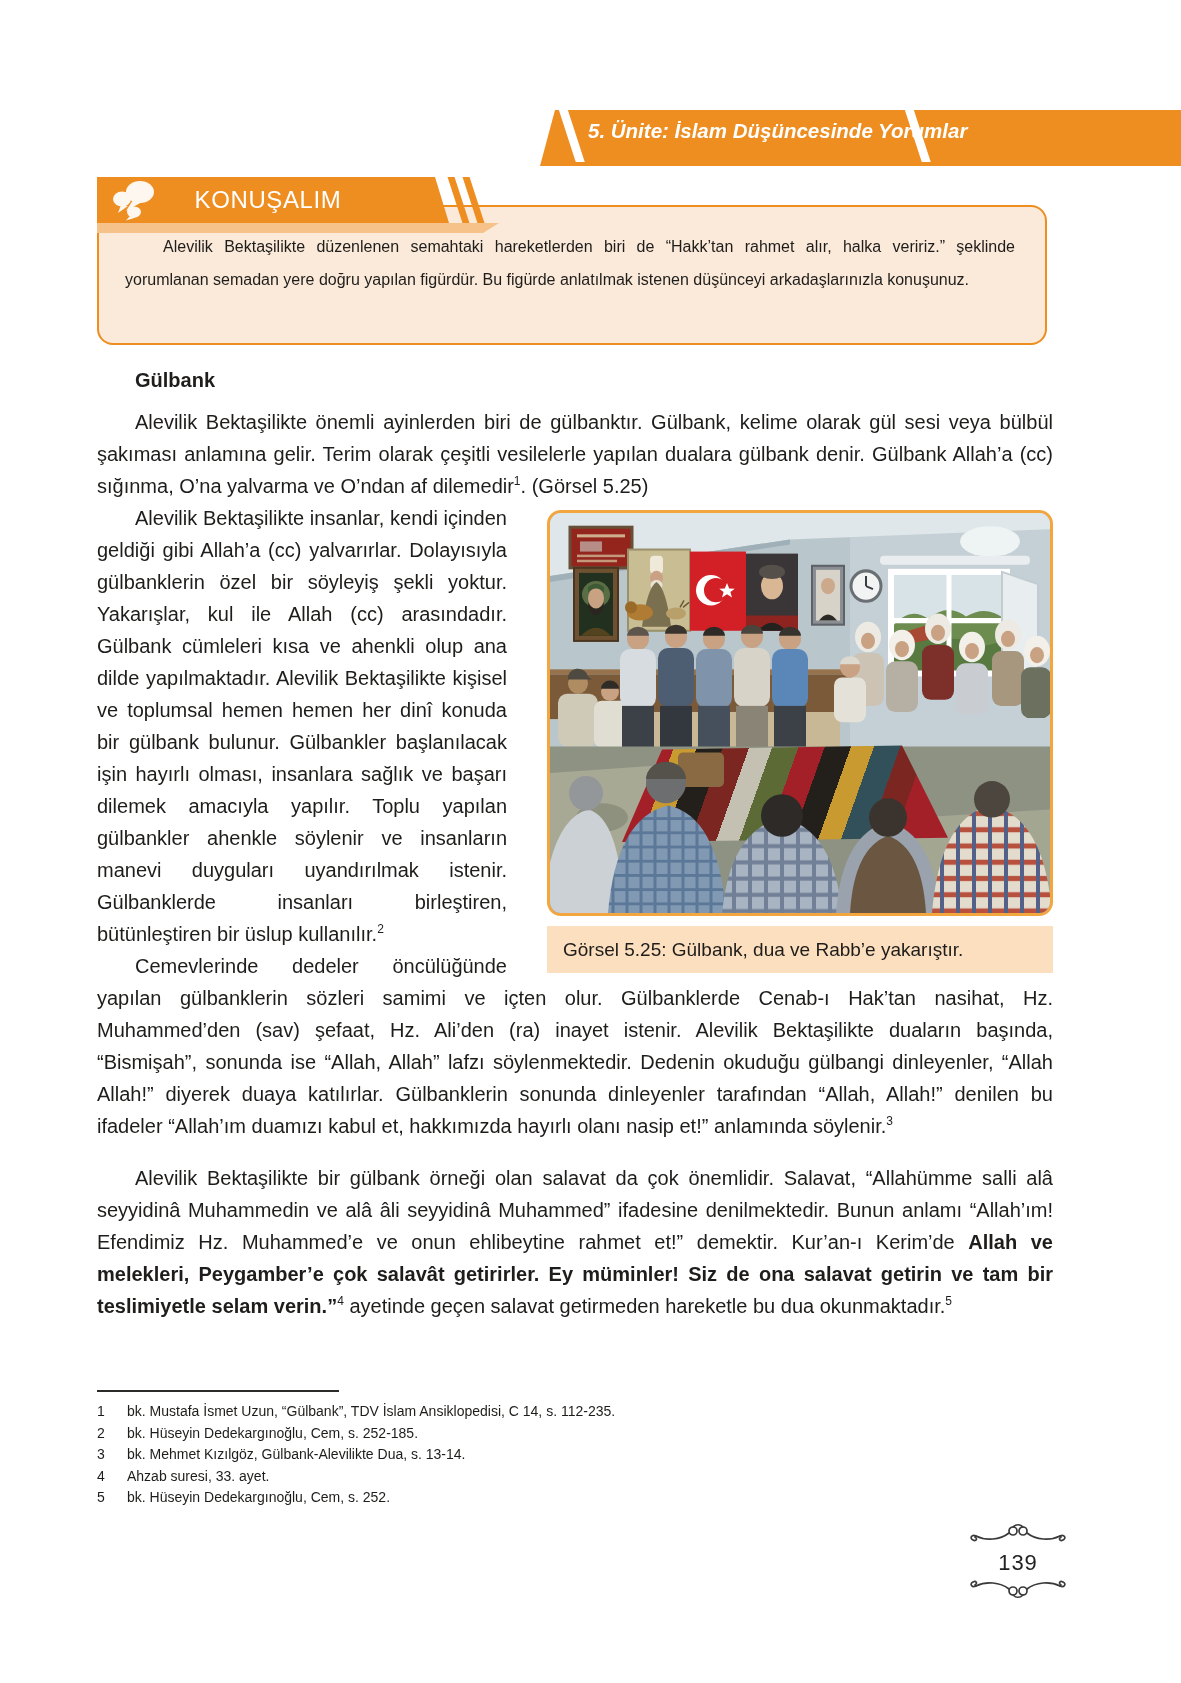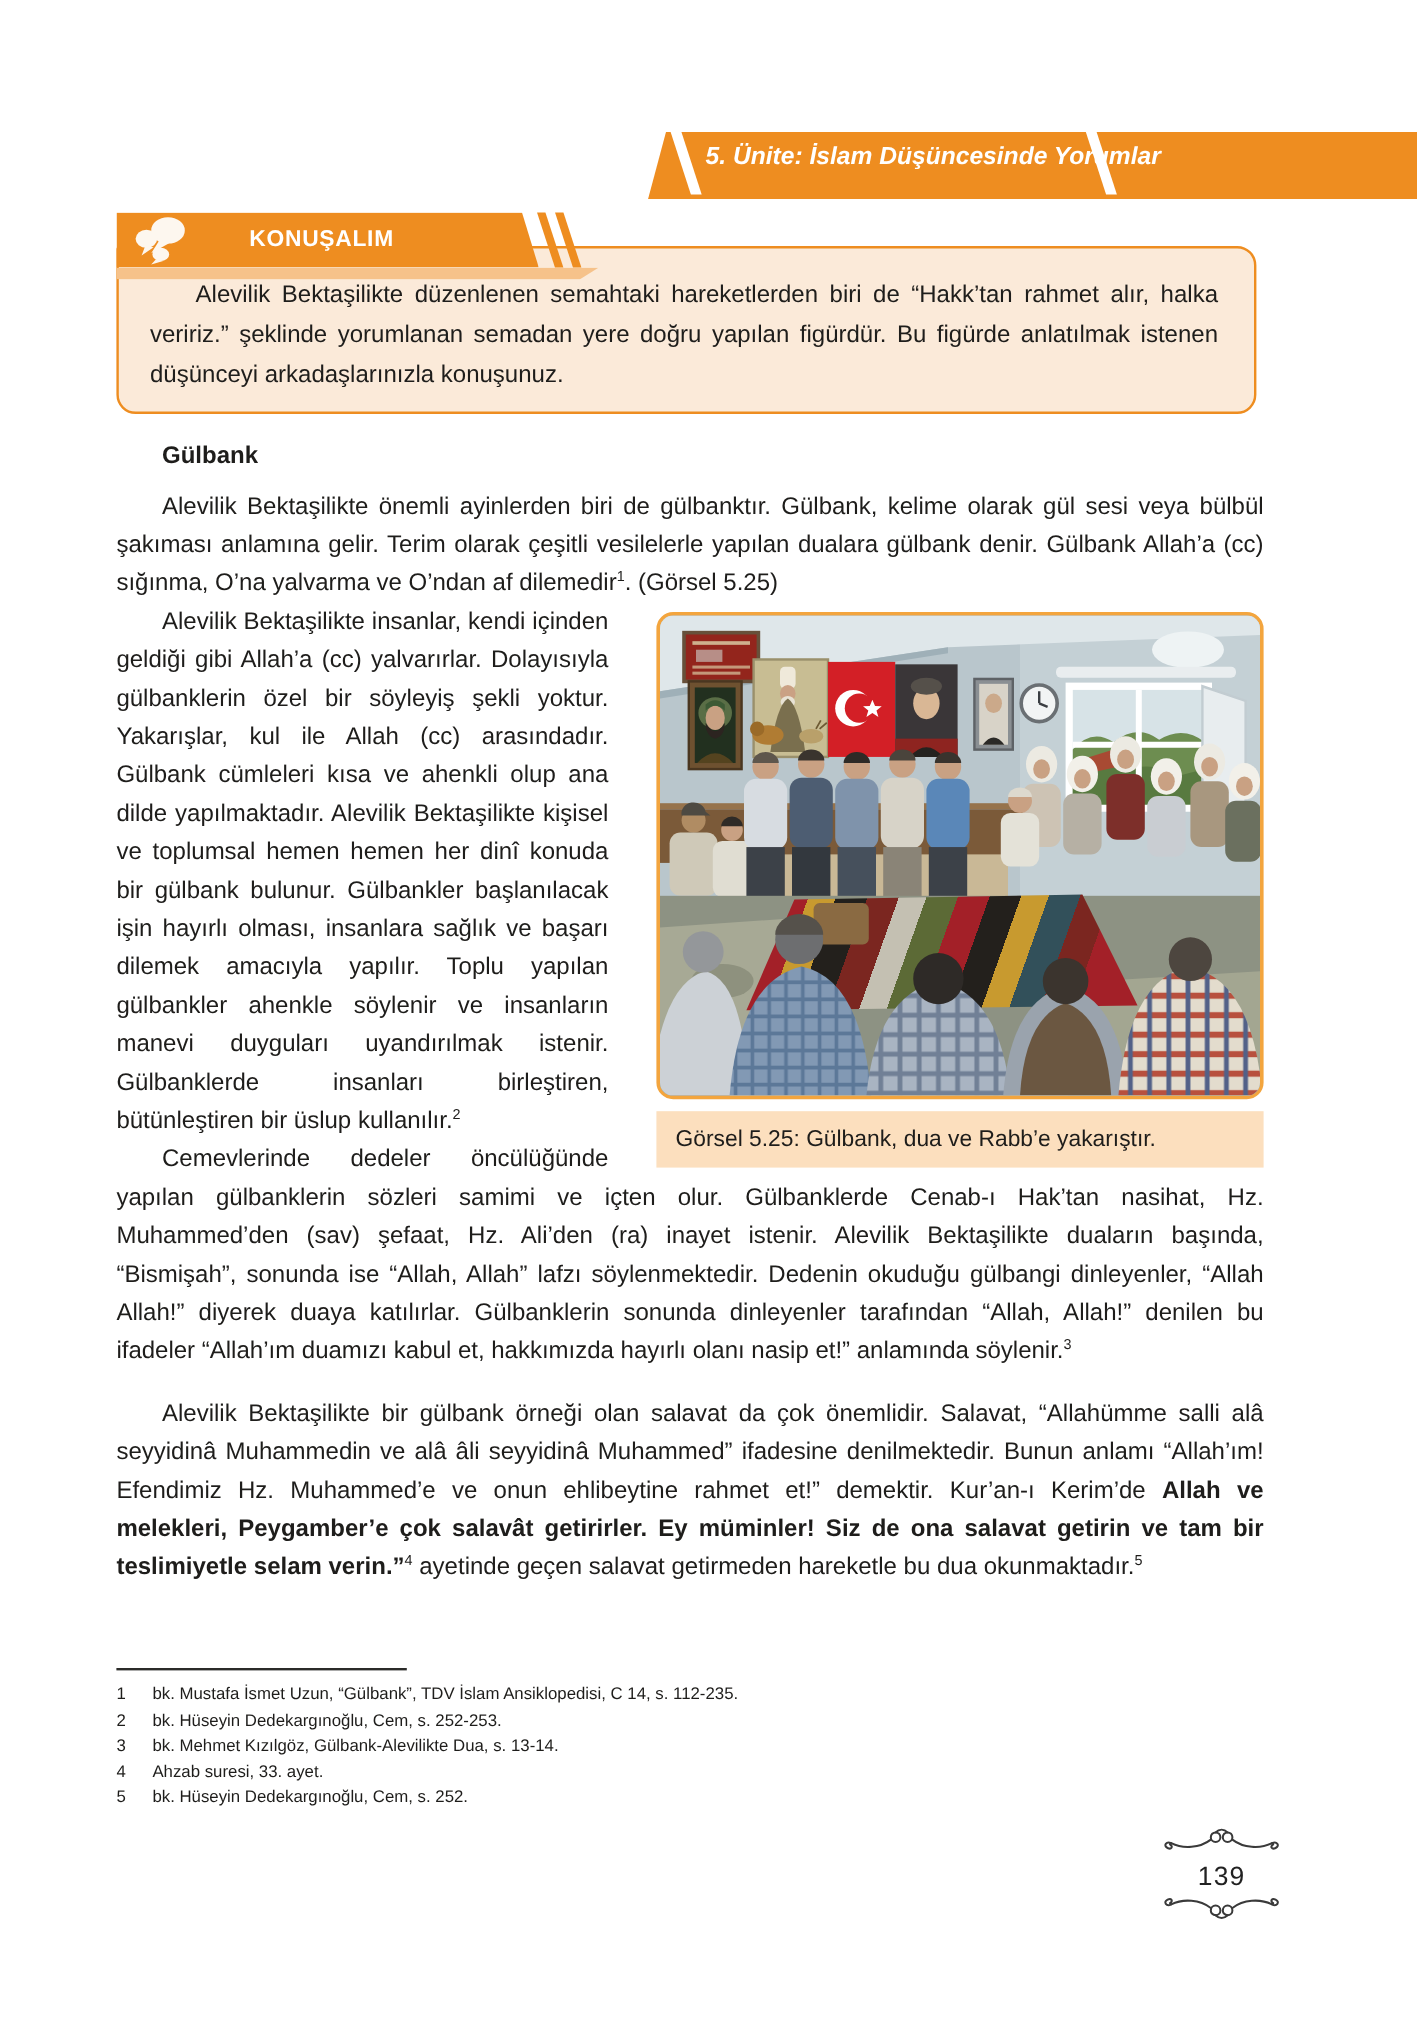--- a/index.html
+++ b/index.html
@@ -14,25 +14,25 @@
   
   .top-banner{position:absolute;top:110px;left:540px;right:0;height:56px;overflow:hidden;}
   .tb-bg{position:absolute;inset:0;background:var(--orange);
          clip-path:polygon(15px 0,100% 0,100% 100%,0 100%);}
   .tb-slash{position:absolute;top:-8px;width:9px;height:60px;background:#fff;transform:skewX(18deg);}
   .tb-title{position:absolute;left:48px;width:330px;top:0;height:42px;line-height:42px;
             text-align:center;color:#fff;font-weight:bold;font-style:italic;font-size:20.5px;white-space:nowrap;}
   
   .k-box{position:absolute;left:97px;top:205px;width:950px;height:140px;box-sizing:border-box;
          background:var(--box-bg);border:2px solid var(--orange);border-radius:3px 16px 16px 16px;}
-  .k-box-text{margin:23px 30px 0 26px;font-size:20px;line-height:33px;text-align:justify;text-indent:38px;}
+  .k-box-text{margin:23px 30px 0 26px;font-size:16px;line-height:33px;text-align:justify;text-indent:38px;}
   .k-tab{position:absolute;left:97px;top:177px;width:352px;height:46px;background:var(--orange);
          clip-path:polygon(0 0,338px 0,352px 100%,0 100%);}
   .k-tab-label{position:absolute;left:30px;right:40px;top:0;height:46px;line-height:46px;
-               text-align:center;color:#fff;font-weight:bold;font-size:19px;letter-spacing:.6px;}
+               text-align:center;color:#fff;font-weight:normal;font-size:24px;letter-spacing:.6px;}
   .k-icon{position:absolute;left:14px;top:2px;}
   .k-stripe{position:absolute;top:177px;width:7px;height:46px;background:var(--orange);transform:skewX(18deg);}
   .k-under{position:absolute;left:97px;top:223px;width:402px;height:10px;background:var(--orange-light);
            clip-path:polygon(0 0,100% 0,calc(100% - 16px) 100%,0 100%);}
   
   .content{position:absolute;left:97px;top:352px;width:956px;font-size:20px;line-height:32px;text-align:justify;}
   .content h3{font-size:20px;line-height:24px;margin:16px 0 14px 38px;text-align:left;}
   .content p{margin:0;text-indent:38px;}
   .content p + p{margin-top:0;}
   .content p.sp{margin-top:20px;}
@@ -315,21 +315,21 @@
 
 <div class="footnotes">
   <div class="fn-divider"></div>
   <div>
       <div class="fn-row">
         <span class="fn-n">1</span>
         <span class="fn-t">bk. Mustafa İsmet Uzun, “Gülbank”, TDV İslam Ansiklopedisi, C 14, s. 112-235.</span>
       </div>
       <div class="fn-row">
         <span class="fn-n">2</span>
-        <span class="fn-t">bk. Hüseyin Dedekargınoğlu, Cem, s. 252-253.</span>
+        <span class="fn-t">bk. Hüseyin Dedekargınoğlu, Cem, s. 252-185.</span>
       </div>
       <div class="fn-row">
         <span class="fn-n">3</span>
         <span class="fn-t">bk. Mehmet Kızılgöz, Gülbank-Alevilikte Dua, s. 13-14.</span>
       </div>
       <div class="fn-row">
         <span class="fn-n">4</span>
         <span class="fn-t">Ahzab suresi, 33. ayet.</span>
       </div>
       <div class="fn-row">

